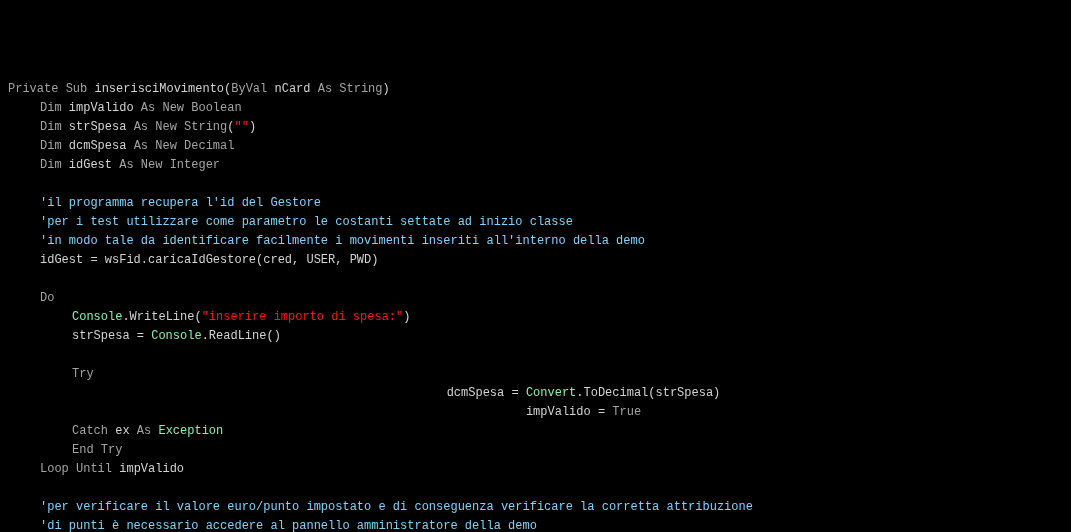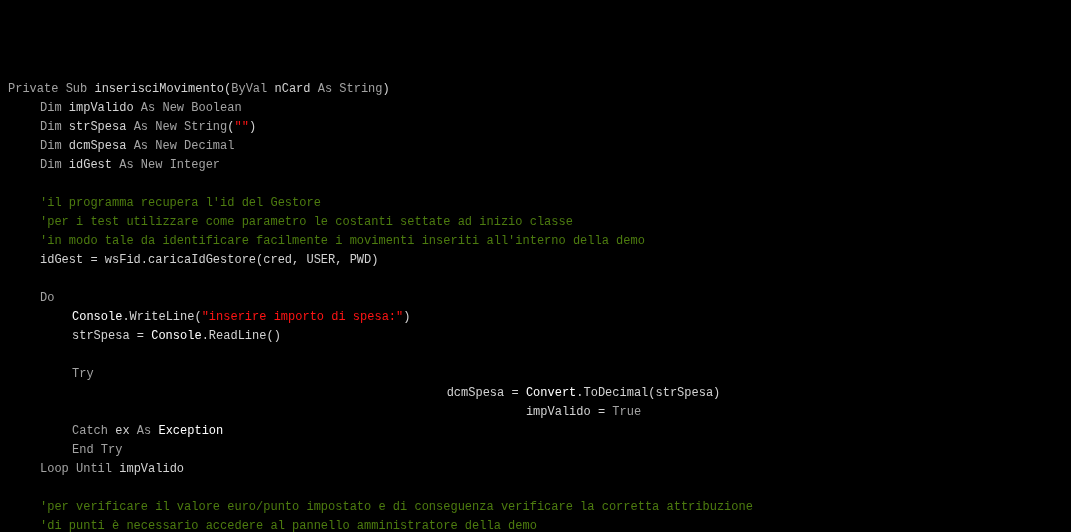--- a/index.html
+++ b/index.html
@@ -8,22 +8,22 @@
     background: #000000;
     font-family: "Courier New", Courier, monospace;
     font-size: 12px;
     line-height: 19px;
     color: #d3d3d3;
     white-space: pre;
     overflow-x: auto;
   }
   .kw { color: #a3a3a3; }
   .str { color: #ff1414; }
-  .cmt { color: #4d7c0f; }
-  .id { color: #ffffff; }
+  .cmt { color: #7dd3fc; }
+  .id { color: #86efac; }
   .line { white-space: pre; }
   .i0 { padding-left: 0; }
   .i1 { padding-left: 32px; }
   .i2 { padding-left: 64px; }
   .i3 { padding-left: 96px; text-align: center; }
 </style>
 </head>
 <body>
 
 

